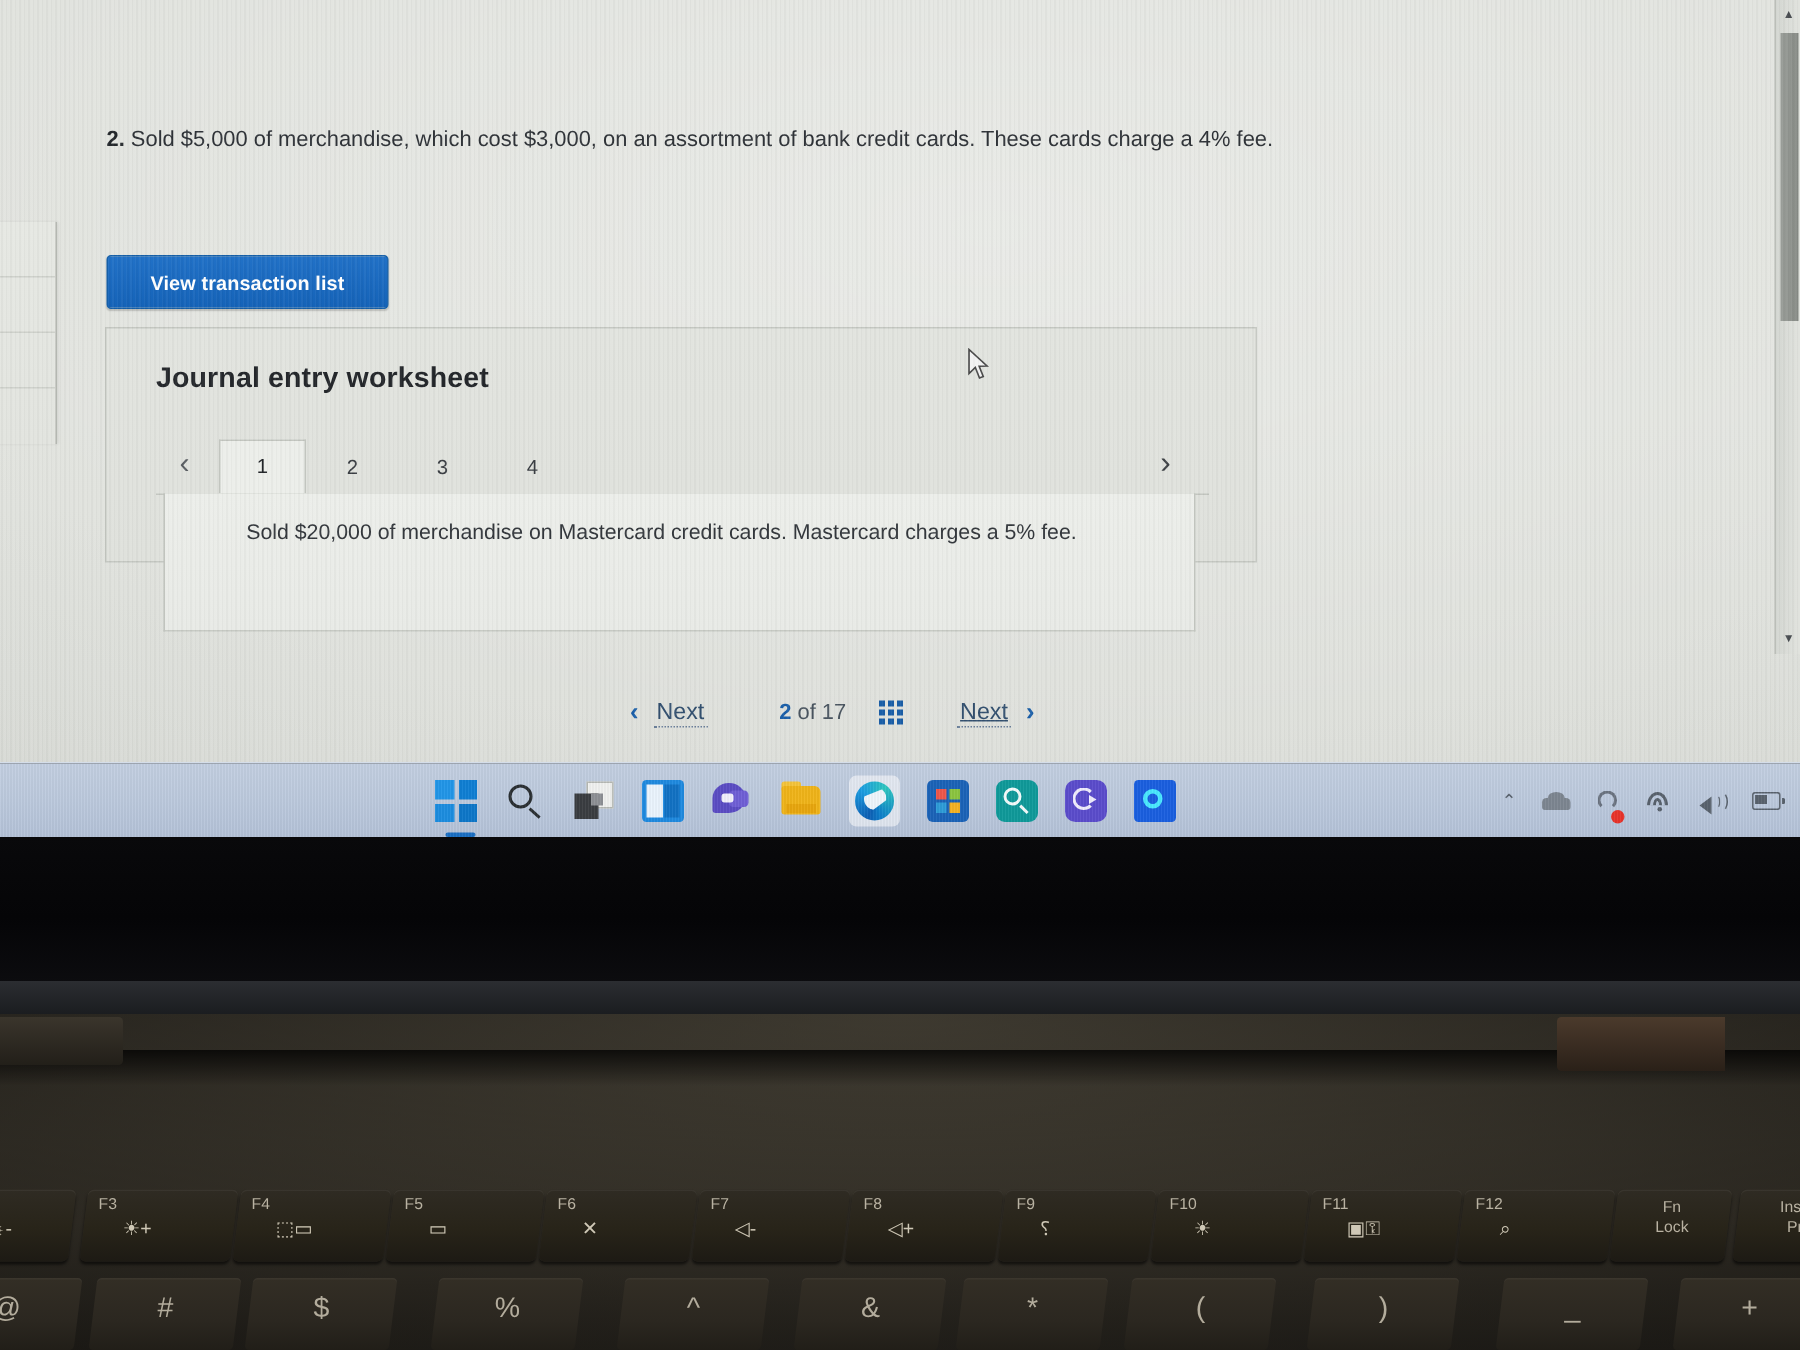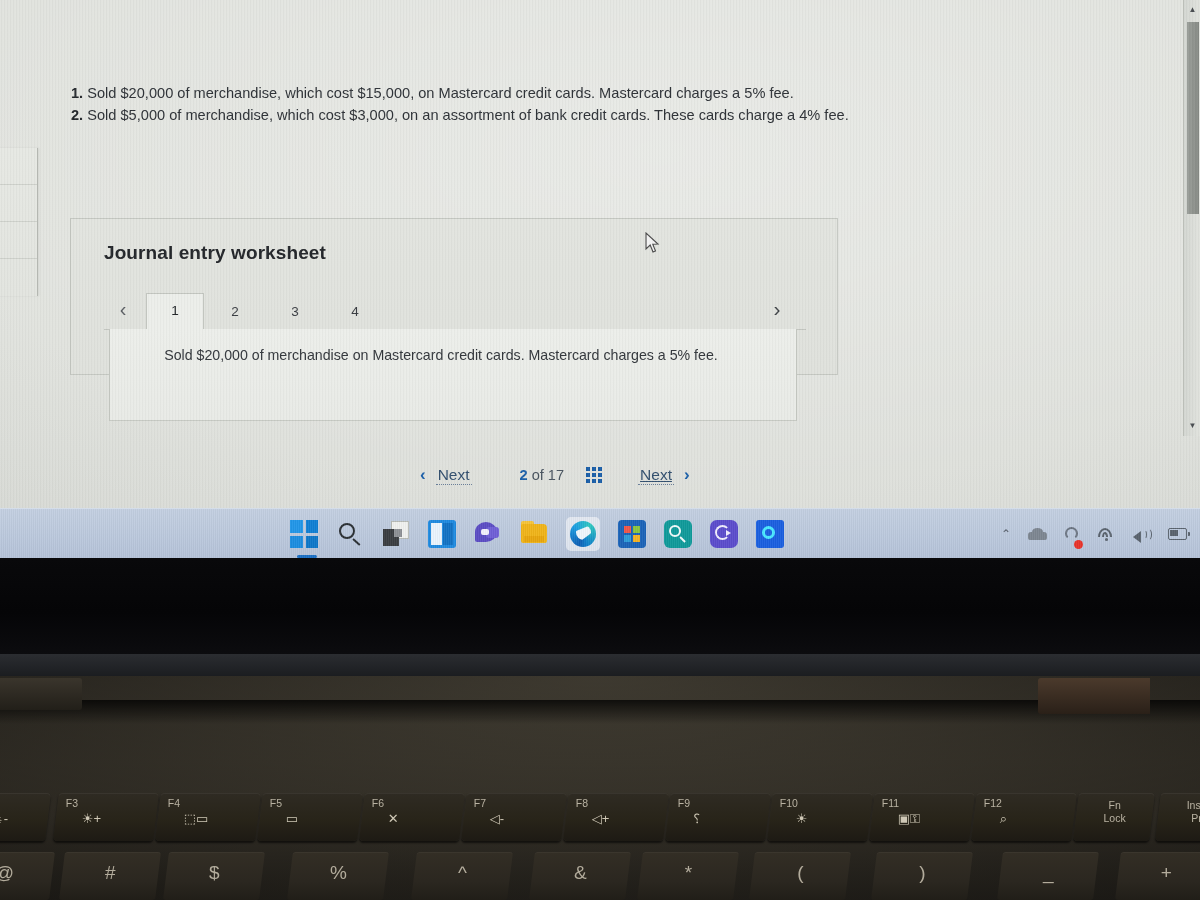--- a/index.html
+++ b/index.html
@@ -421,29 +421,26 @@
     <div class="side-menu">
       <div class="smi">ok</div>
       <div class="smi">t</div>
       <div class="smi">t</div>
       <div class="smi">ces</div>
     </div>
 
 
     <div class="q-list">
       <div>
-        <span class="num">1.</span>
-        <span>Sold $20,000 of merchandise, which cost $15,000, on Mastercard credit cards. Mastercard charges a 5% fee.</span>
-      </div>
-      <div>
         <span class="num">2.</span>
         <span>Sold $5,000 of merchandise, which cost $3,000, on an assortment of bank credit cards. These cards charge a 4% fee.</span>
       </div>
     </div>
 
+    <div class="btn-primary">View transaction list</div>
 
     <div class="ws-card">
       <div class="ws-title">Journal entry worksheet</div>
 
       <div class="tabs">
         <div class="tab-prev">‹</div>
         <div class="tab active" style="left:42px;">1</div>
         <div class="tab" style="left:102px;">2</div>
         <div class="tab" style="left:162px;">3</div>
         <div class="tab" style="left:222px;">4</div>

